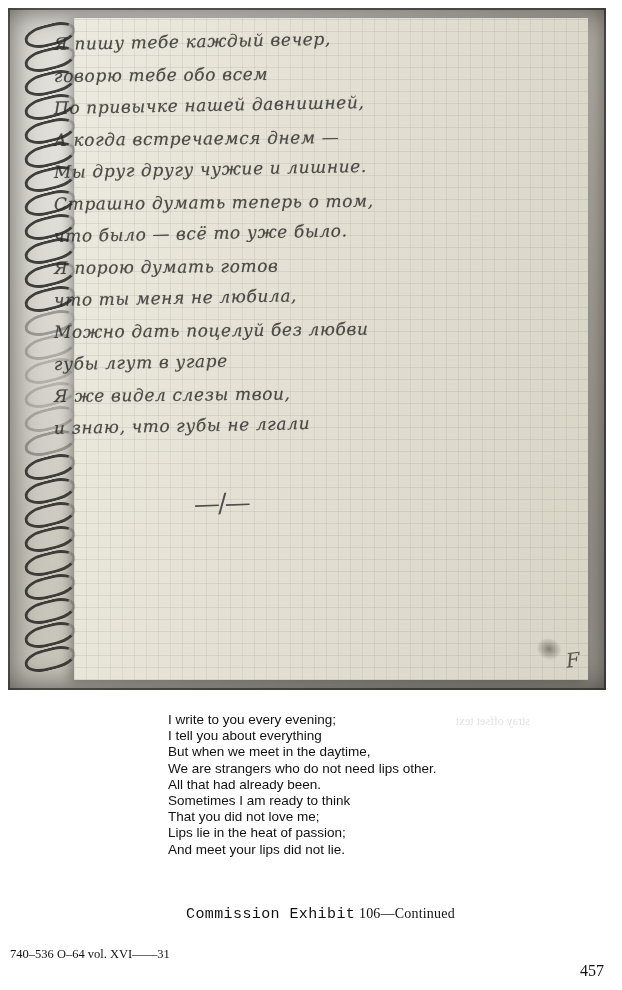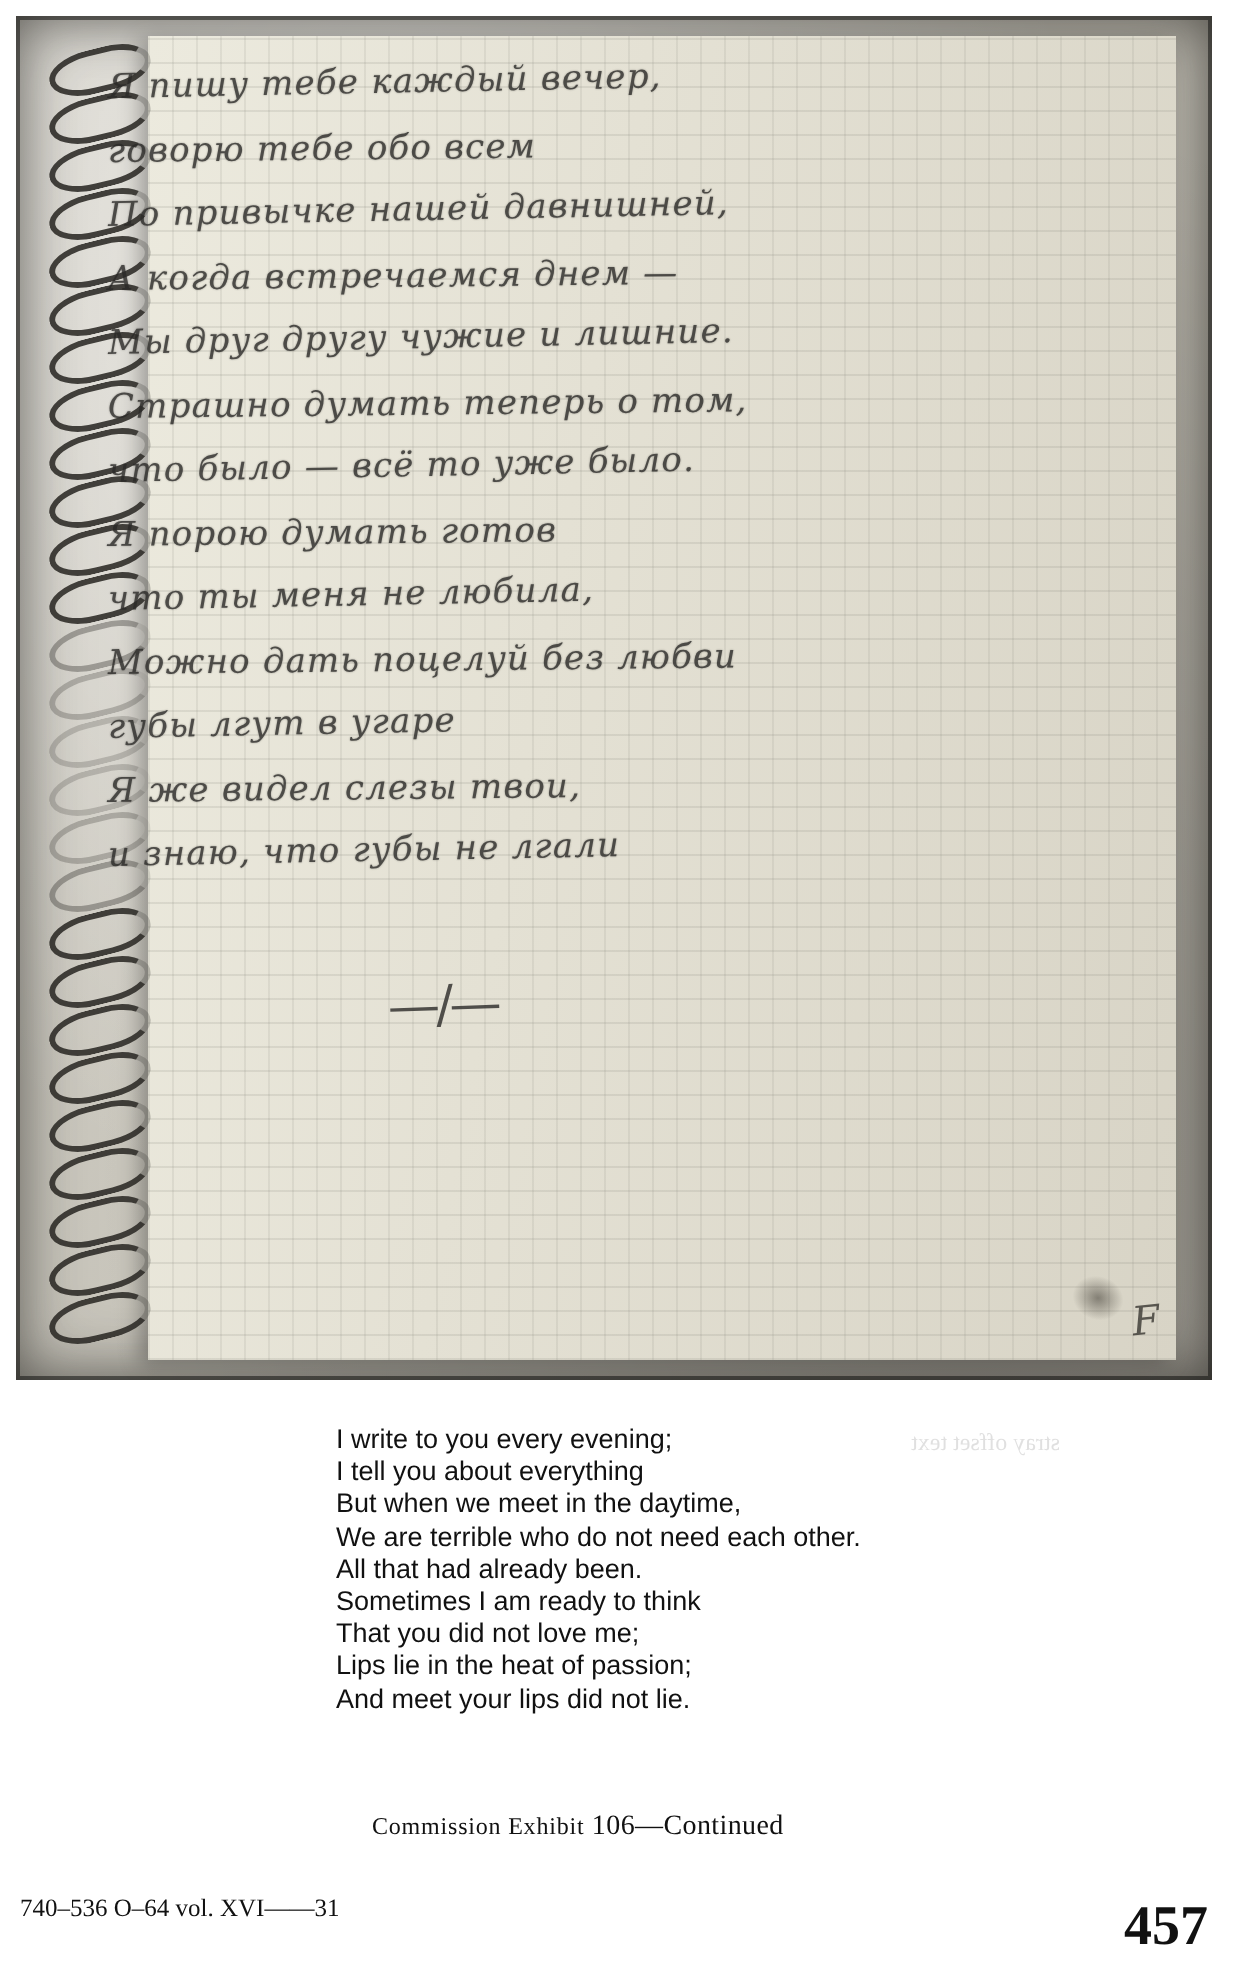--- a/index.html
+++ b/index.html
@@ -172,39 +172,40 @@
   #exhibit-caption {
     position: absolute;
     left: 186px;
     top: 906px;
     font-family: "Liberation Serif", serif;
     font-size: 14px;
     color: #111;
     letter-spacing: 0.2px;
   }
   .smallcaps {
-    font-size: 12px;
+    font-size: 15px;
     letter-spacing: 0.4px;
+    font-family: Liberation Mono, monospace;
   }
 
   #footer-left {
     position: absolute;
     left: 10px;
     bottom: 28px;
     font-family: "Liberation Serif", serif;
     font-size: 12.5px;
     color: #111;
   }
   #page-number {
     position: absolute;
     right: 18px;
     bottom: 10px;
     font-family: "Liberation Serif", serif;
-    font-size: 28px;
-    font-weight: bold;
+    font-size: 16px;
+    font-weight: normal;
     color: #111;
     margin-top: 13px;
   }
 </style>
 </head>
 <body>
 
 <div id="facsimile">
 
   <div id="paper"></div>
@@ -259,21 +260,21 @@
   <div id="smudge"></div>
   <div id="corner-mark">F</div>
 </div>
 
 <div id="showthrough">stray offset text</div>
 
 <div id="translation">
   <div class="tline">I write to you every evening;</div>
   <div class="tline">I tell you about everything</div>
   <div class="tline">But when we meet in the daytime,</div>
-  <div class="tline">We are terrible who do not need each other.</div>
+  <div class="tline">We are strangers who do not need lips other.</div>
   <div class="tline">All that had already been.</div>
   <div class="tline">Sometimes I am ready to think</div>
   <div class="tline">That you did not love me;</div>
   <div class="tline">Lips lie in the heat of passion;</div>
   <div class="tline">And meet your lips did not lie.</div>
 </div>
 
 <div id="exhibit-caption"><span class="smallcaps">Commission Exhibit</span><span> 106—Continued</span></div>
 
 <div id="footer-left">740–536 O–64 vol. XVI——31</div>

